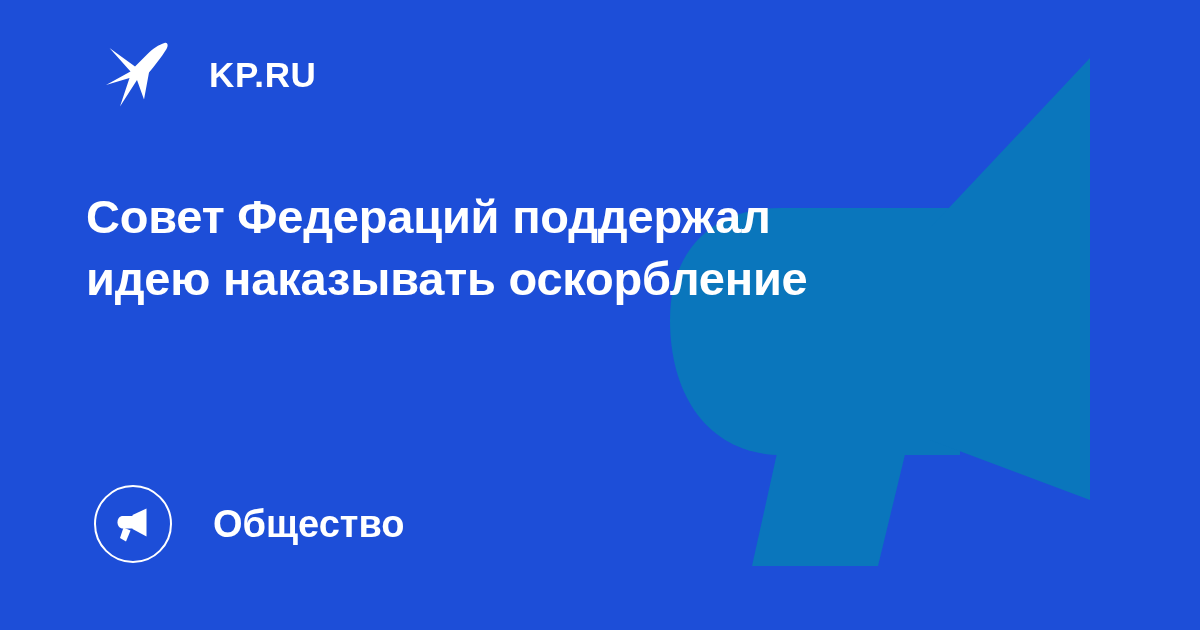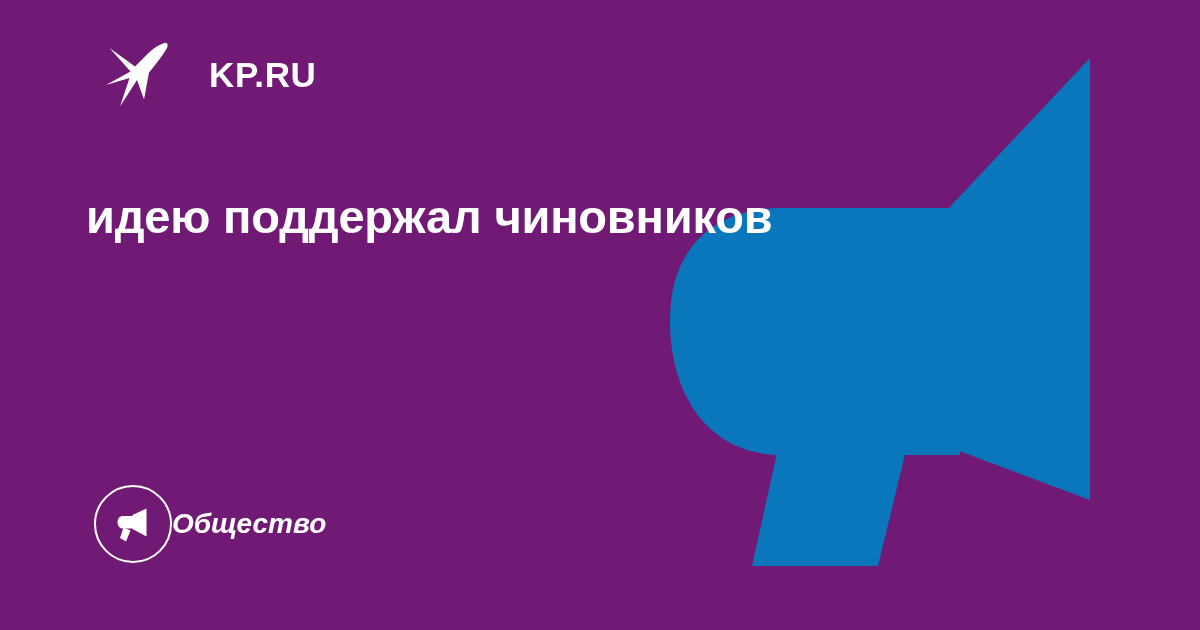--- a/index.html
+++ b/index.html
@@ -6,21 +6,21 @@
   html, body {
     margin: 0;
     padding: 0;
     background: #ffffff;
   }
   #card {
     position: relative;
     width: 1200px;
     height: 630px;
     overflow: hidden;
-    background: #701a75;
+    background: #1d4ed8;
     font-family: "Liberation Sans", "DejaVu Sans", sans-serif;
     -webkit-font-smoothing: antialiased;
   }
 
   
   #watermark {
     position: absolute;
     left: 0; top: 0;
     width: 1200px;
     height: 630px;
@@ -87,26 +87,26 @@
     flex: 0 0 auto;
   }
   #category-icon-circle svg {
     position: absolute;
     left: 50%;
     top: 50%;
     transform: translate(-50%, -50%);
     display: block;
   }
   #category-label {
+    margin-left: 41px;
     color: #ffffff;
-    font-size: 28px;
+    font-size: 38px;
     font-weight: bold;
     line-height: 1;
     white-space: nowrap;
-    font-style: italic;
   }
 </style>
 </head>
 <body>
 
 <div id="card">
 
   <svg id="watermark" viewBox="0 0 1200 630" xmlns="http://www.w3.org/2000/svg" aria-hidden="true">
 
     <path d="M795 372 L925 372 L878 566 L752 566 Z" fill="#0a76bc"></path>
@@ -118,21 +118,22 @@
 
   <div id="brand">
     <svg id="bird-logo" viewBox="0 0 74 74" xmlns="http://www.w3.org/2000/svg" aria-hidden="true">
 
       <path d="M60.5 6.0 C55.0 7.5 48.5 12.0 43.0 17.5 L31.0 29.5 L5.5 11.0 L26.5 34.5 L2.0 48.0 L25.5 41.0 L16.0 69.5 L33.0 43.0 L40.0 62.5 L45.0 35.5 C50.5 29.0 57.5 20.0 62.5 12.0 C64.6 8.6 63.8 5.1 60.5 6.0 Z" fill="#ffffff"></path>
     </svg>
     <div id="brand-wordmark">KP.RU</div>
   </div>
 
   <div id="headline">
-    <span class="hl-line">идею поддержал чиновников</span>
+    <span class="hl-line">Совет Федераций поддержал</span>
+    <span class="hl-line">идею наказывать оскорбление</span>
   </div>
 
   <div id="category">
     <div id="category-icon-circle">
       <svg width="42" height="42" viewBox="0 0 42 42" xmlns="http://www.w3.org/2000/svg" aria-hidden="true">
 
         <path d="M34.5 5.5 L34.5 33.5 L20.5 26.0 L20.5 12.0 Z" fill="#ffffff"></path>
 
         <path d="M11.0 13.0 L21.5 13.0 L21.5 25.5 L11.0 25.5 C7.6 25.5 5.5 22.8 5.5 19.2 C5.5 15.6 7.6 13.0 11.0 13.0 Z" fill="#ffffff"></path>
 

